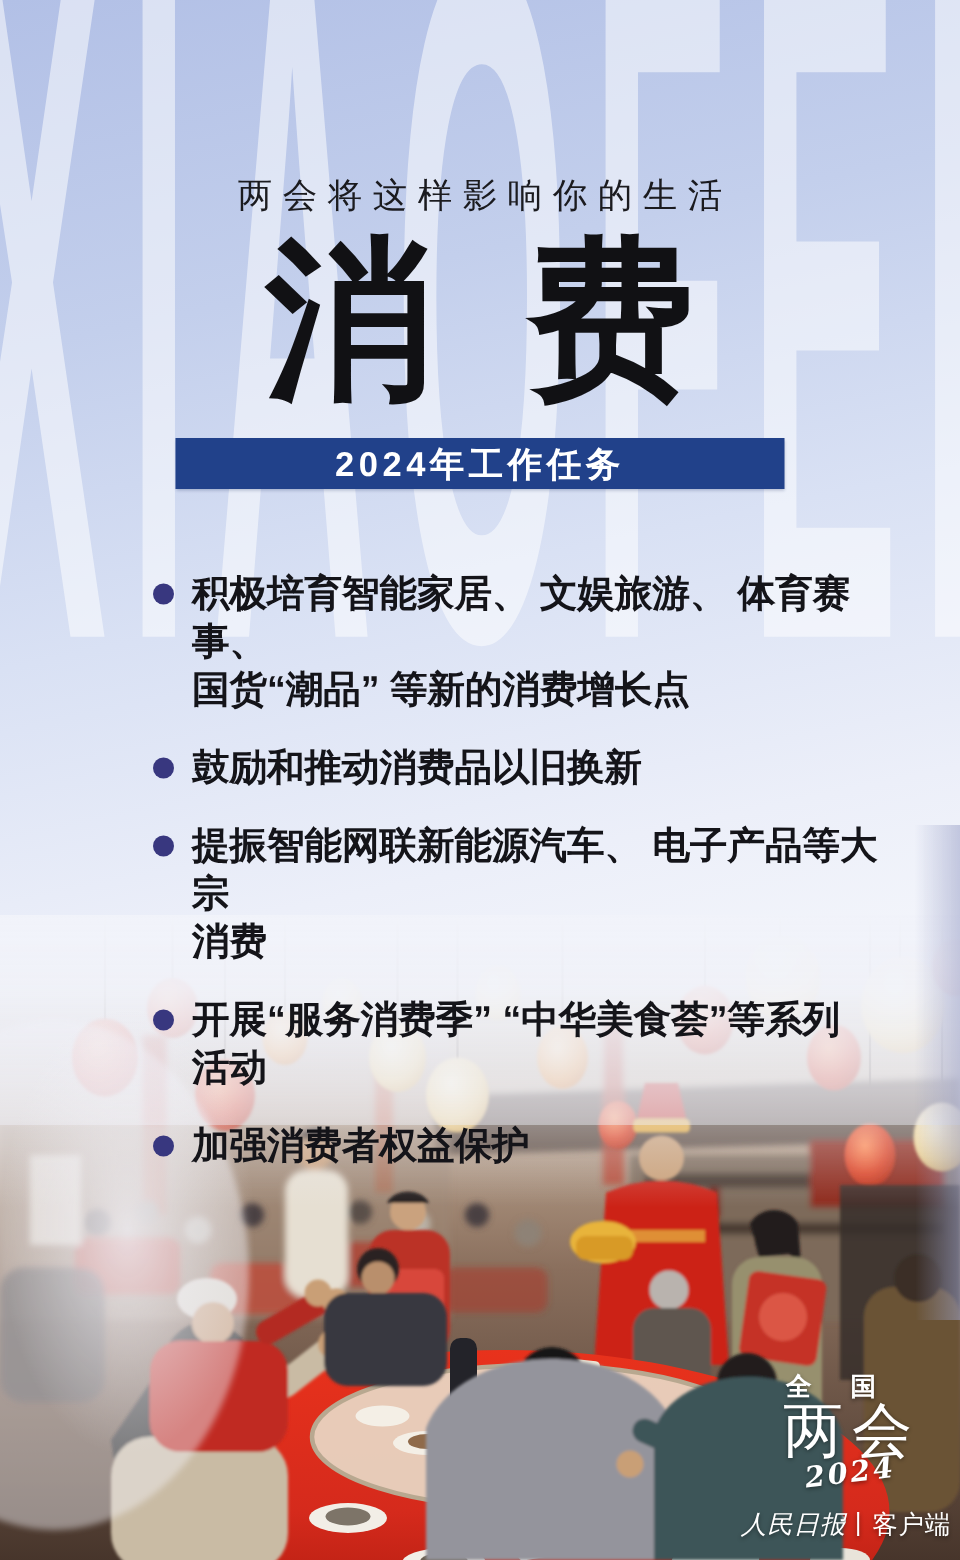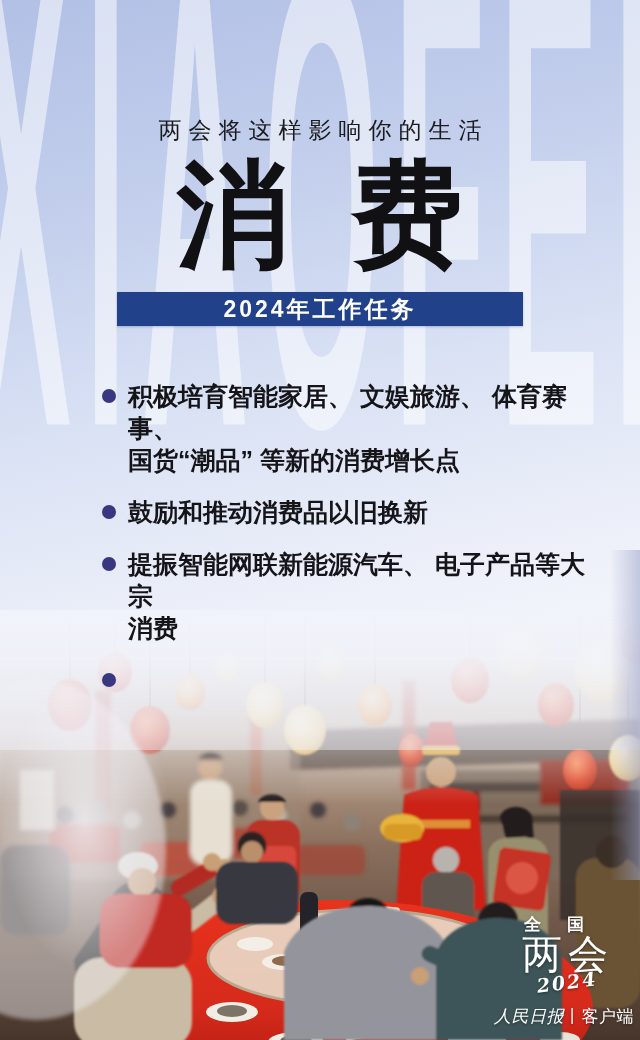--- a/index.html
+++ b/index.html
@@ -103,21 +103,23 @@
   </div>
 
   <div class="banner">2024年工作任务</div>
 
   <ul class="task-list">
     <li><span class="dot"></span><span>积极培育智能家居、 文娱旅游、 体育赛事、
 国货“潮品” 等新的消费增长点</span></li>
     <li><span class="dot"></span><span>鼓励和推动消费品以旧换新</span></li>
     <li><span class="dot"></span><span>提振智能网联新能源汽车、 电子产品等大宗
 消费</span></li>
-    <li><span class="dot"></span></li>
+    <li><span class="dot"></span><span>开展“服务消费季” “中华美食荟”等系列
+活动</span></li>
+    <li><span class="dot"></span><span>加强消费者权益保护</span></li>
   </ul>
 
   <div class="photo">
     <svg viewBox="0 0 640 430" xmlns="http://www.w3.org/2000/svg">
       <defs>
         <linearGradient id="sceneBg" x1="0" y1="0" x2="0" y2="1">
           <stop offset="0" stop-color="#dcd8e2"></stop>
           <stop offset="0.28" stop-color="#c2ac96"></stop>
           <stop offset="0.55" stop-color="#8a6f5d"></stop>
           <stop offset="1" stop-color="#47352b"></stop>

